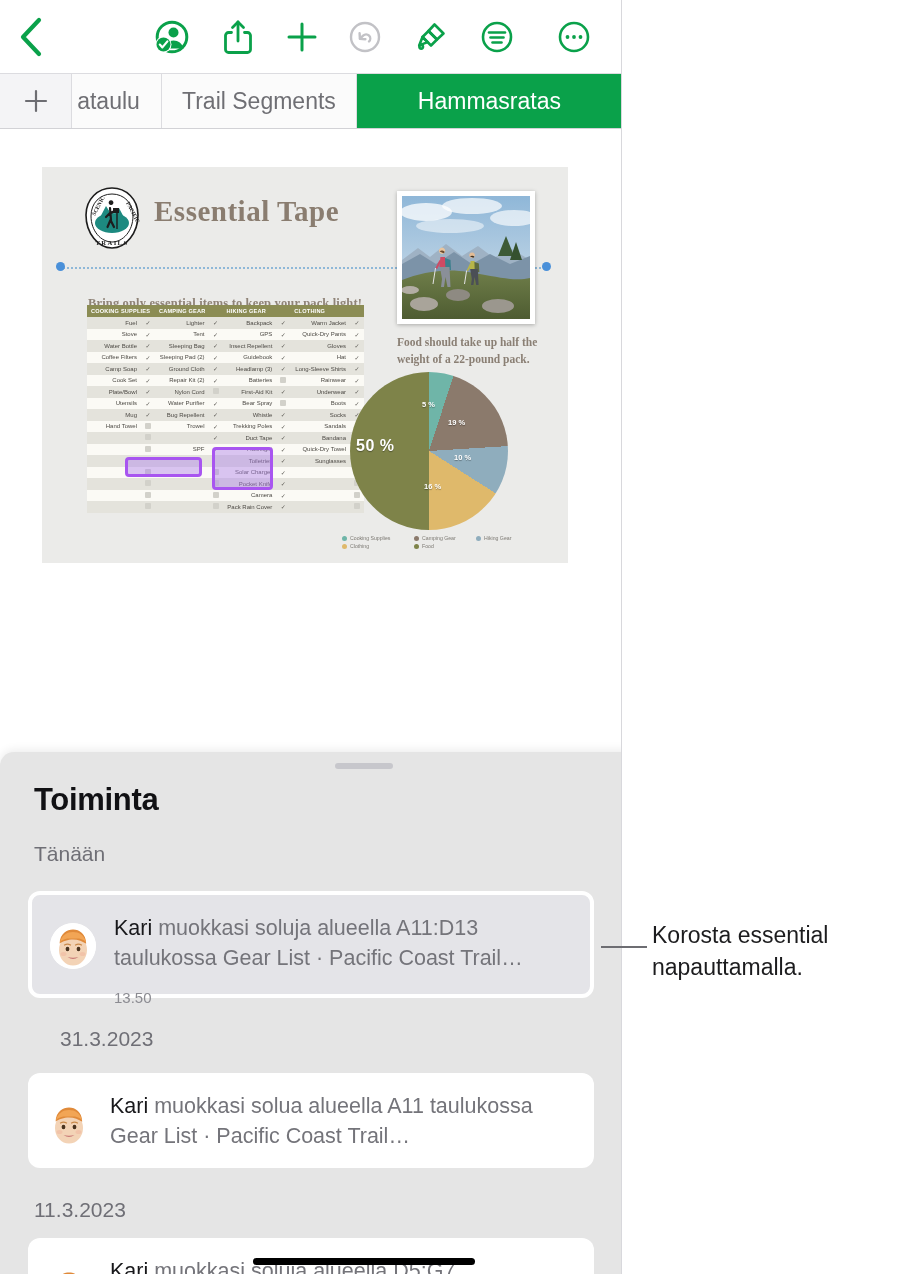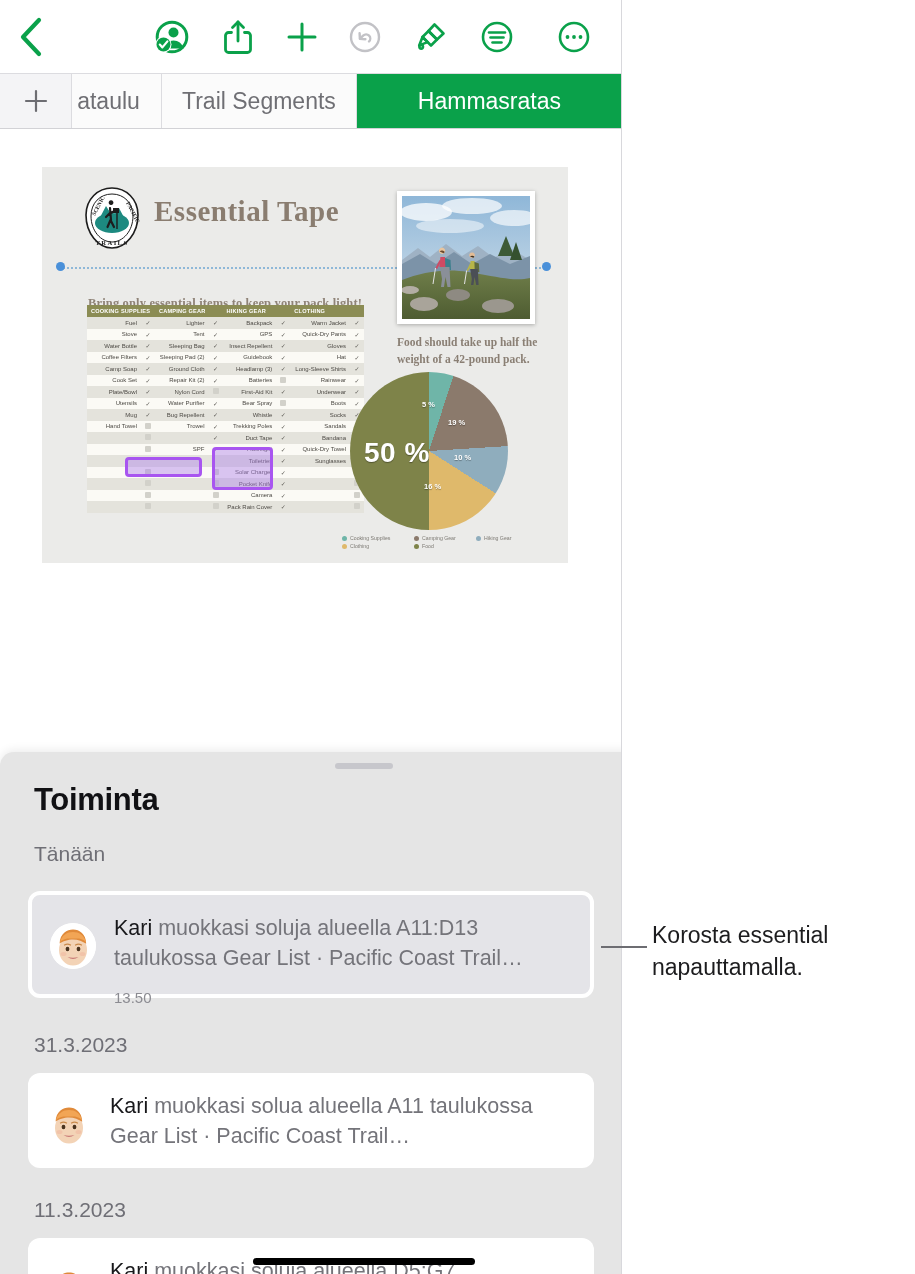--- a/index.html
+++ b/index.html
@@ -167,21 +167,21 @@
       #8b7a6c 18deg 86.4deg,
       #8fadbd 86.4deg 122.4deg,
       #dfb96b 122.4deg 180deg,
       #7e8349 180deg 360deg);
   }
   .slice-lbl {
     position: absolute; color: #ffffff; font-weight: bold;
     text-shadow: 0 1px 1px rgba(0,0,0,.35);
     font-size: 7.5px;
   }
-  #lbl-50 { font-size: 28px; left: 22px; top: 65px; letter-spacing:.5px;text-align:right;}
+  #lbl-50 { font-size: 16px; left: 14px; top: 65px; letter-spacing:.5px;text-align:right;}
   #lbl-5  { left: 80px; top: 28px; }
   #lbl-19 { left: 106px; top: 46px; }
   #lbl-10 { left: 112px; top: 81px; }
   #lbl-16 { left: 82px; top: 110px; }
   #pie-legend {
     position: absolute; left: 0; top: 163px; width: 178px;
     font-size: 5.2px; color: #7d7a74;
   }
   .lg-row { display: flex; gap: 0; margin-bottom: 2px; }
   .lg-item { display: flex; align-items: center; gap: 3px; }
@@ -207,21 +207,21 @@
     position: absolute; right: 24px; top: 26px; width: 45px; height: 45px;
     border-radius: 50%; background: #e2e2e7;
     display: flex; align-items: center; justify-content: center;
     color: #77777d;
   }
   .day-head {
     position: absolute; left: 34px;
     font-size: 21px; color: #6f6f76;
   }
   #day-today { top: 90px; }
-  #day-31    { top: 281px; }
+  #day-31    { top: 275px; margin-left: 26px; }
   #day-30    { top: 446px; }
 
   .act-card {
     position: absolute; left: 28px; width: 566px;
     background: #ffffff; border-radius: 12px;
     display: flex; align-items: flex-start;
   }
   .act-card.selected {
     background: #e4e4e8;
     border: 4px solid #ffffff;
@@ -422,21 +422,21 @@
               <path d="M68 60.5 a2.9 2.9 0 0 1 4.4 .3 l-1 1z" fill="#3b2f23"></path>
               <path d="M68.6 65 l4 0 1 8 -6 0z" fill="#b7b549"></path>
               <path d="M72.4 66 l4.5 1.6 .4 8.4 -4.5 .8z" fill="#5e6a3d"></path>
               <path d="M68.2 73 l1.6 10 -.8 6 2.4 0 1.2-8 1.6 8 2.4 0 -.8-16z" fill="#4b4f56"></path>
               <path d="M68 67.5 l-3.4 7 1.4 .8 3.4-6.5z" fill="#b7b549"></path>
               <line x1="64.6" y1="74.5" x2="62.5" y2="88" stroke="#e4e4e4" stroke-width="1"></line>
             </g>
           </svg>
         </div>
       </div>
-      <div id="photo-cap">Food should take up half the weight of a 42-pound pack.</div>
+      <div id="photo-cap">Food should take up half the weight of a 22-pound pack.</div>
 
       <table id="gear">
         <thead>
           <tr>
             <th colspan="2">COOKING SUPPLIES</th>
             <th colspan="2">CAMPING GEAR</th>
             <th colspan="2">HIKING GEAR</th>
             <th colspan="2">CLOTHING</th>
           </tr>
         </thead>

